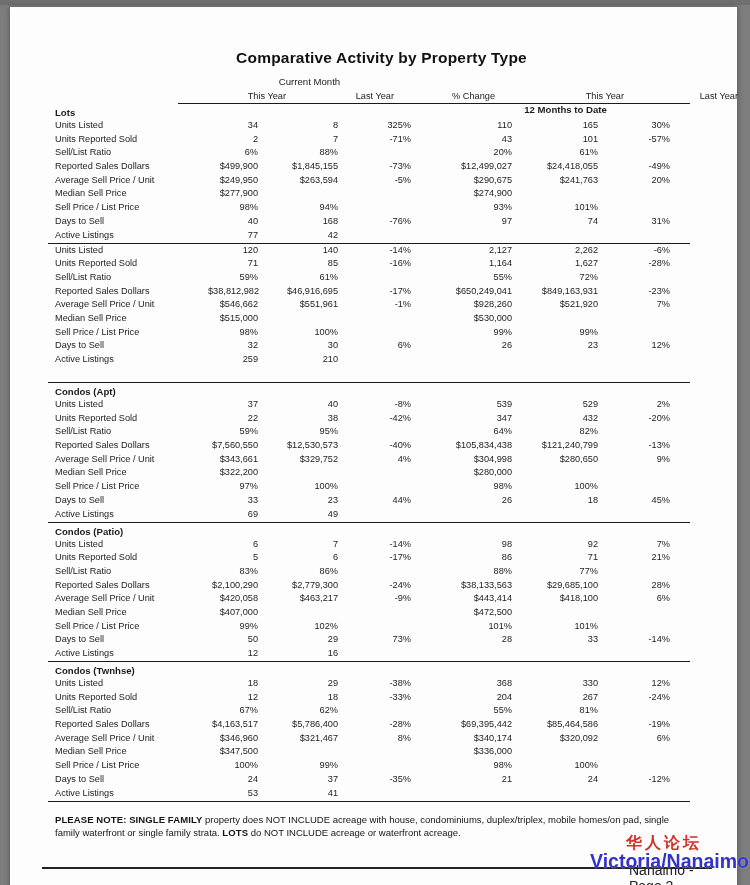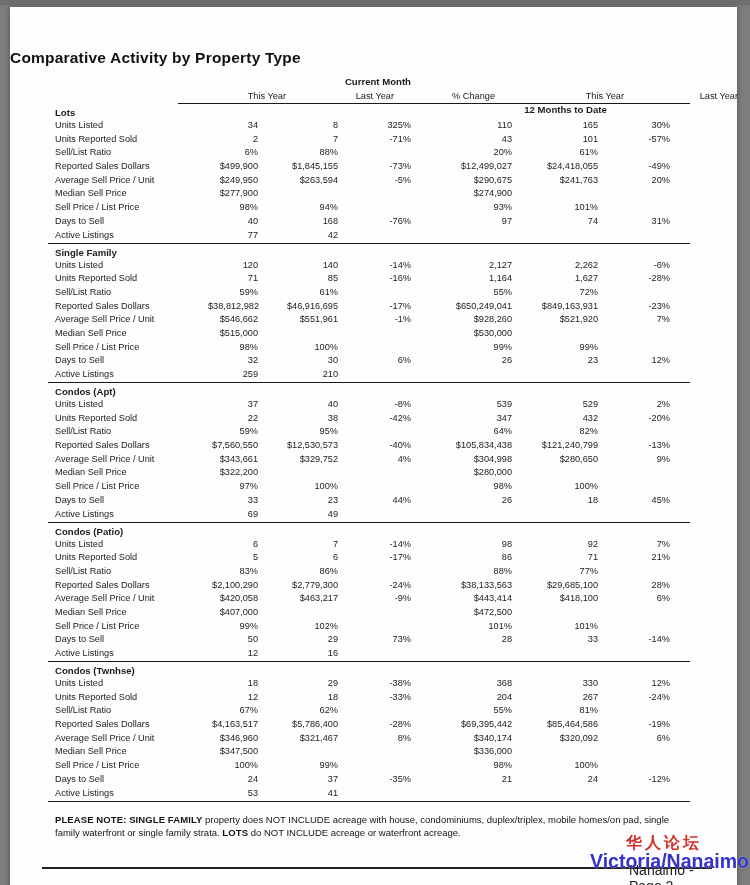--- a/index.html
+++ b/index.html
@@ -8,29 +8,29 @@
     background:#7d7d7d;
     font-family:"Liberation Sans", sans-serif;
     -webkit-font-smoothing:antialiased;
   }
   .topstrip{position:absolute;top:0;left:0;width:750px;height:5px;background:#707070;}
   .page{
     position:absolute;left:10px;top:7px;width:727px;height:900px;
     background:#fdfdfd;box-shadow:0 0 6px rgba(0,0,0,0.35);
   }
   .title{
-    margin-top:42px;text-align:left;
-    font-size:15.5px;font-weight:bold;color:#111;letter-spacing:0.2px;
+    margin-top:42px;text-align:center;
+    font-size:15.5px;font-weight:bold;color:#111;letter-spacing:0.2px;margin-left:16px;
   }
   .report{
     position:absolute;left:38px;top:68px;width:642px;
     font-size:9.2px;color:#1c1c1c;
   }
   .ghead{display:grid;grid-template-columns:160px 203px 279px;height:14px;line-height:14px;}
-  .ghead .g1{text-align:right;font-weight:bold;font-size:9.6px;}
+  .ghead .g1{text-align:center;font-weight:normal;font-size:9.6px;}
   .ghead .g2{text-align:center;font-weight:bold;font-size:9.6px;padding-left:30px;margin-top:28px;}
   .grow{display:grid;grid-template-columns:160px 50px 80px 73px 101px 86px 92px;height:13.7px;line-height:13.7px;}
   .chead{height:14px;line-height:14px;gap:28px;}
   .num{text-align:right;white-space:nowrap;}
   .grow > div:last-child{padding-right:20px;}
   .lbl{padding-left:7px;white-space:nowrap;}
   .hline{border-top:1.5px solid #1a1a1a;margin-left:130px;}
   .section{border-bottom:1.5px solid #1a1a1a;height:138.5px;overflow:hidden;}
   .sec-name{font-weight:bold;font-size:9.6px;height:15px;line-height:17px;padding-left:7px;}
   .note{margin-top:11px;padding-left:7px;width:638px;font-size:9.5px;line-height:13.5px;color:#141414;}
@@ -160,21 +160,20 @@
             <div class="lbl">Active Listings</div>
             <div class="num">77</div>
             <div class="num">42</div>
             <div class="num"></div>
             <div class="num"></div>
             <div class="num"></div>
             <div class="num"></div>
           </div>
         </div>
         <div class="section">
-          <div class="sec-name">Single Family</div>
           <div class="grow">
             <div class="lbl">Units Listed</div>
             <div class="num">120</div>
             <div class="num">140</div>
             <div class="num">-14%</div>
             <div class="num">2,127</div>
             <div class="num">2,262</div>
             <div class="num">-6%</div>
           </div>
           <div class="grow">

